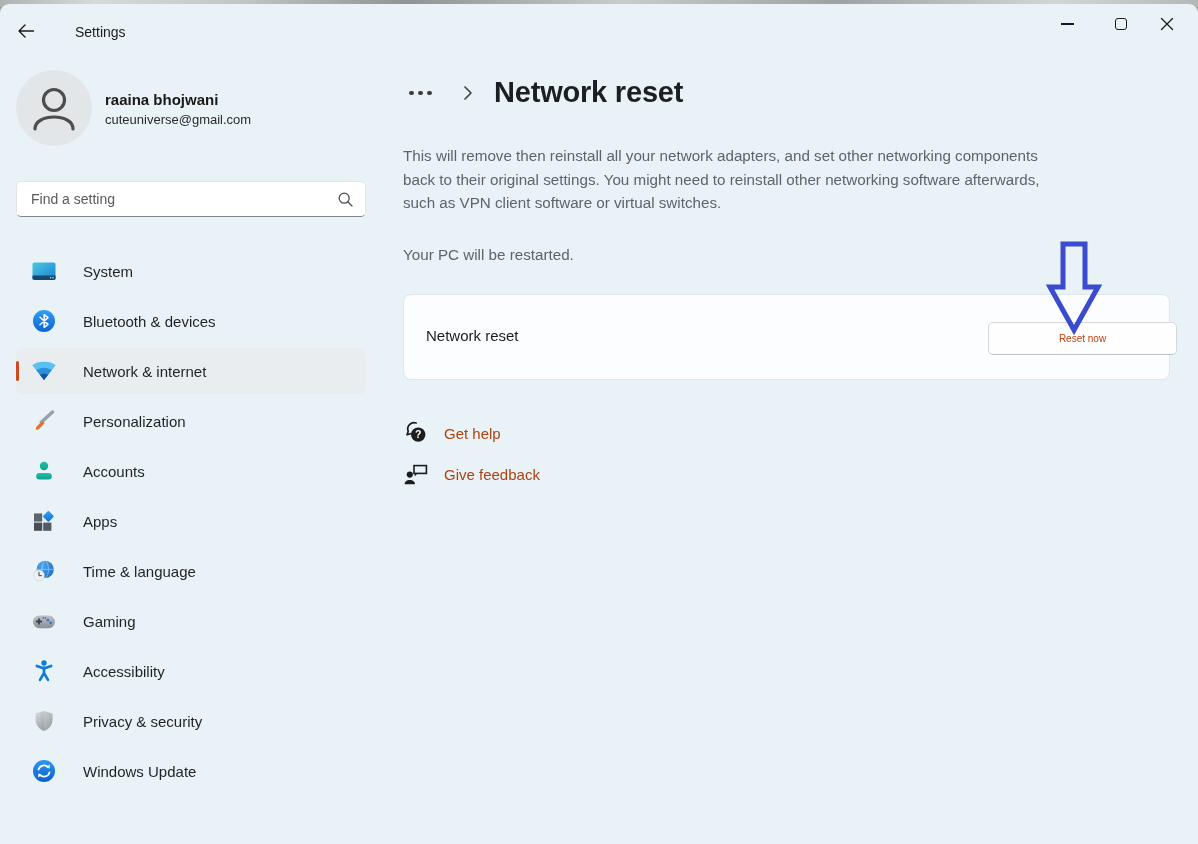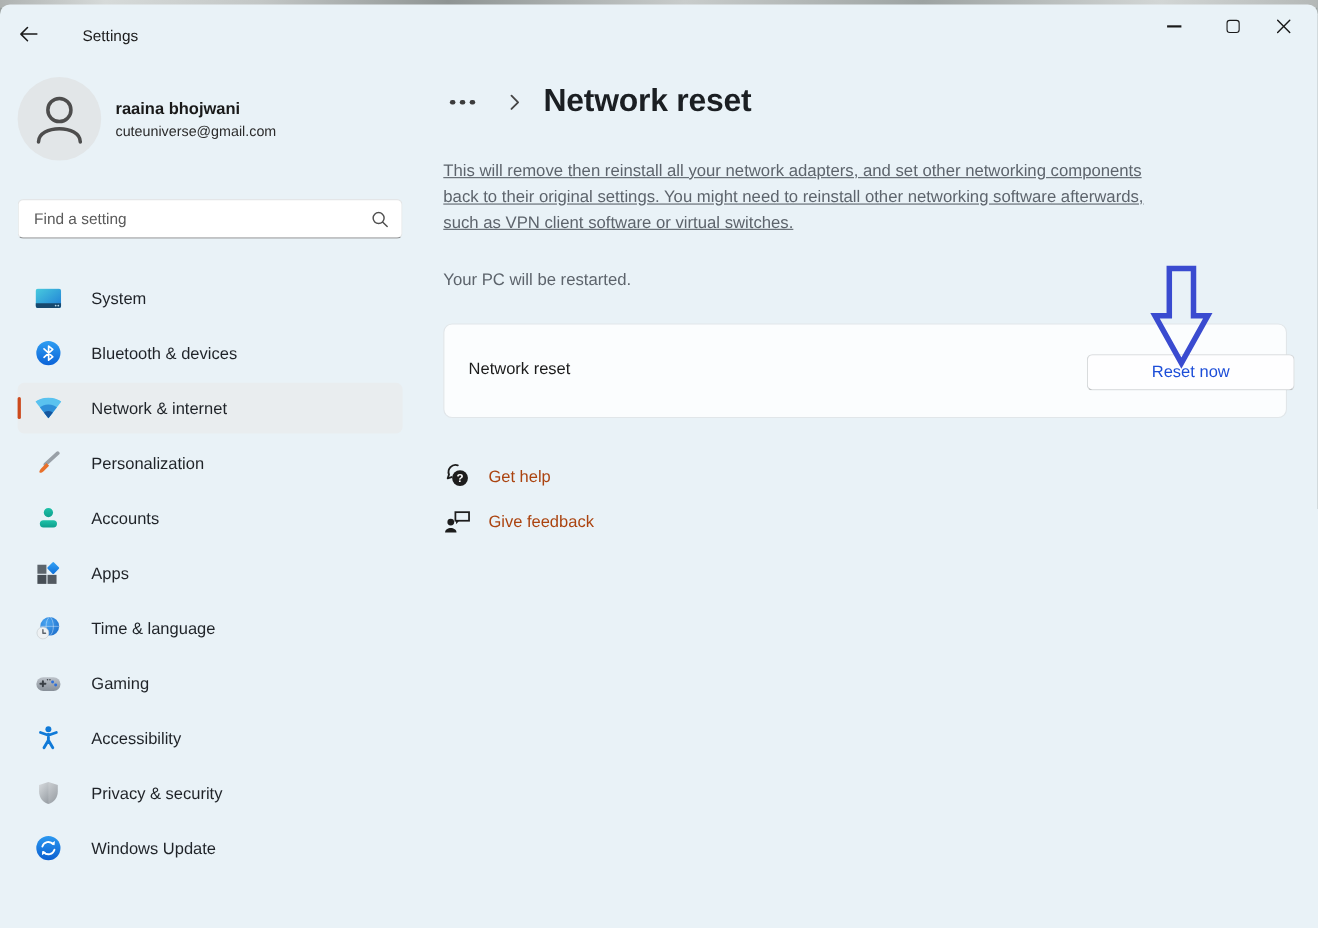--- a/index.html
+++ b/index.html
@@ -52,32 +52,32 @@
     border-radius:2px; background:#cc4a1d;
   }
   .nav-icon { width:24px; height:24px; display:flex; align-items:center; justify-content:center; }
   .nav-label { font-size:15px; color:#1f2328;margin-left:12px; }
   
   .breadcrumb-more { position:absolute; left:409px; top:88px; display:flex; gap:4.5px; align-items:center; height:10px; cursor:pointer; }
   .breadcrumb-more i { width:4.5px; height:4.5px; border-radius:50%; background:#3c3c3c; }
   .breadcrumb-chevron { position:absolute; left:463px; top:85px; }
   .page-title { position:absolute; left:494px; top:76px; font-size:29px; font-weight:600; color:#1b1f23; letter-spacing:-0.2px; }
   .desc { position:absolute; left:403px; top:144px; font-size:15.2px; line-height:23.5px; color:#5d646c; }
-  .desc div { white-space:nowrap;text-decoration:underline; }
+  .desc div { white-space:nowrap; }
   .restart-note { position:absolute; left:403px; top:246px; font-size:15.2px; color:#5d646c; }
   .card {
     position:absolute; left:403px; top:294px; width:767px; height:86px;
     background:#fbfdfe; border:1px solid #e1e6e9; border-radius:8px;
   }
   .card-label { position:absolute; left:22px; top:32px; font-size:15px; color:#1b1b1b; }
   .reset-btn {
     position:absolute; left:584px; top:27px; width:189px; height:33px;
     background:#fefeff; border:1px solid #d5d8da; border-bottom-color:#bfc2c4;
     border-radius:5px; font-family:"Liberation Sans","DejaVu Sans",sans-serif;
-    font-size:15px; color:#1d4ed8; cursor:pointer;
+    font-size:10px; color:#c2410c; cursor:pointer;
   }
   .link-row { position:absolute; left:403px; display:flex; align-items:center; gap:15px; cursor:pointer; }
   .link-row .link-icon { width:26px; height:26px; }
   .link-text { font-size:15px; color:#ab430f; }
   .row-gethelp { top:420px; }
   .row-feedback { top:461px; }
   .annotation-arrow { position:absolute; left:1042px; top:240px; z-index:10; pointer-events:none; }
 </style>
 </head>
 <body>

